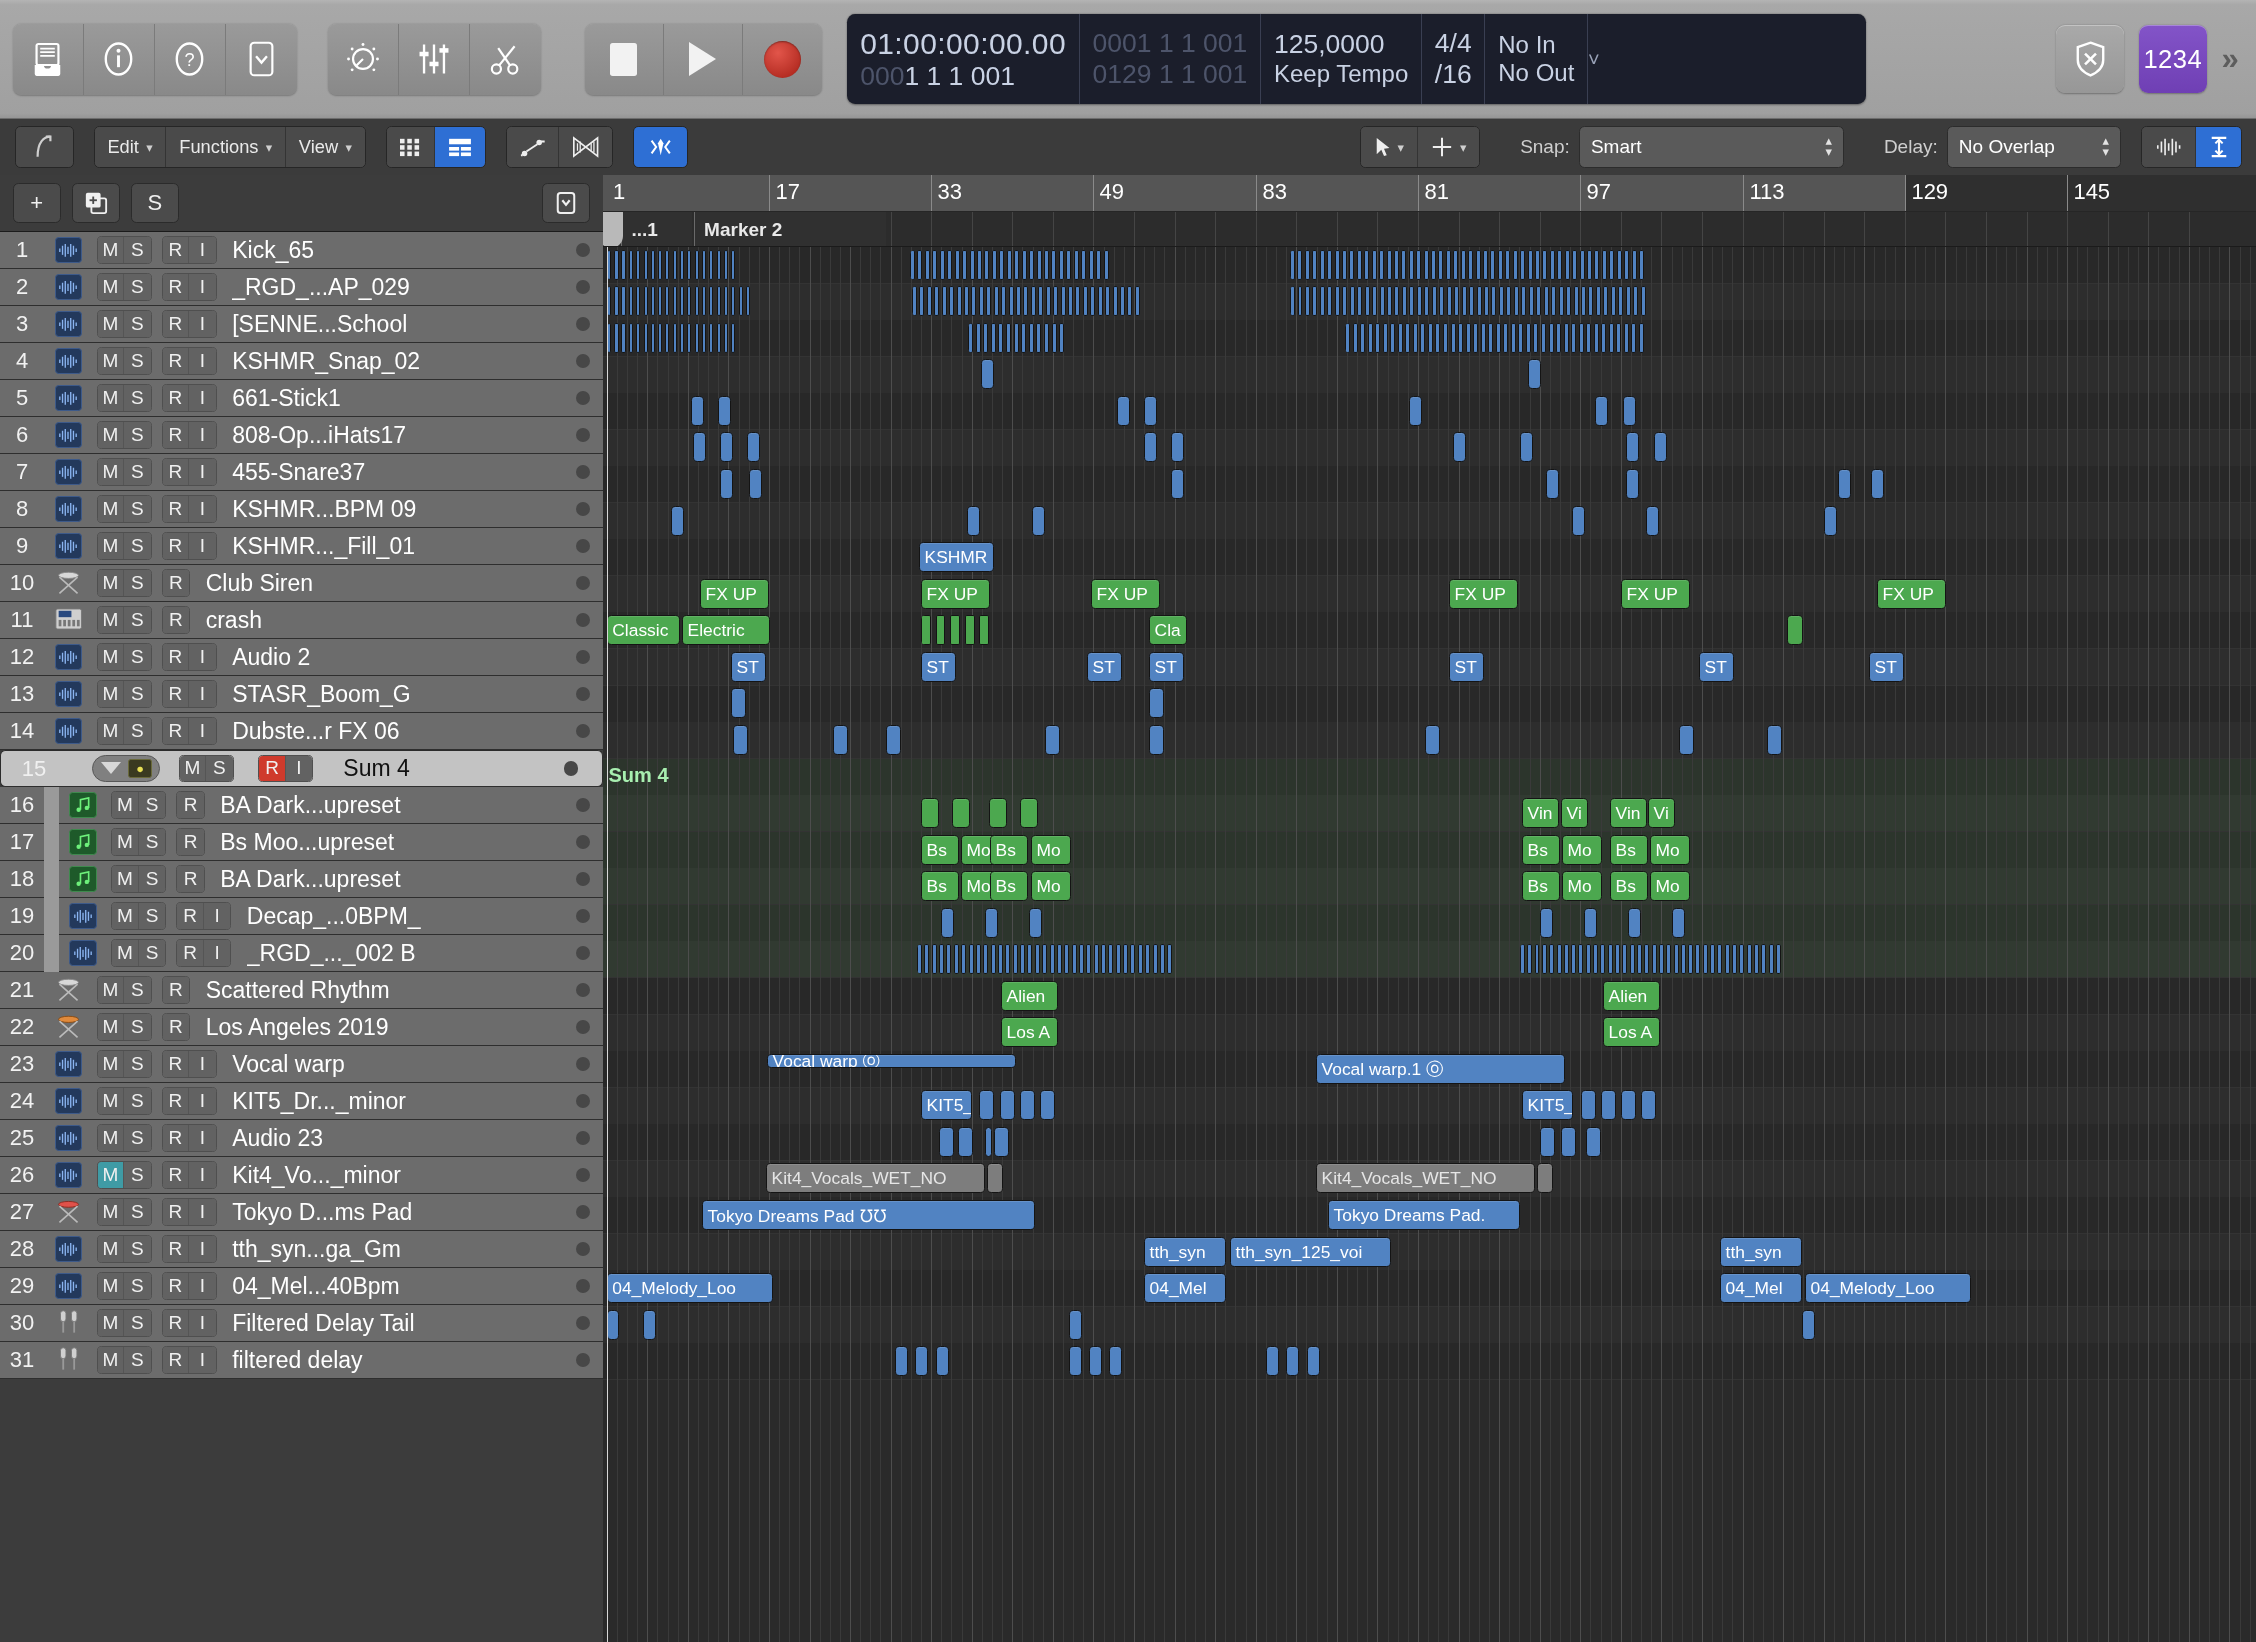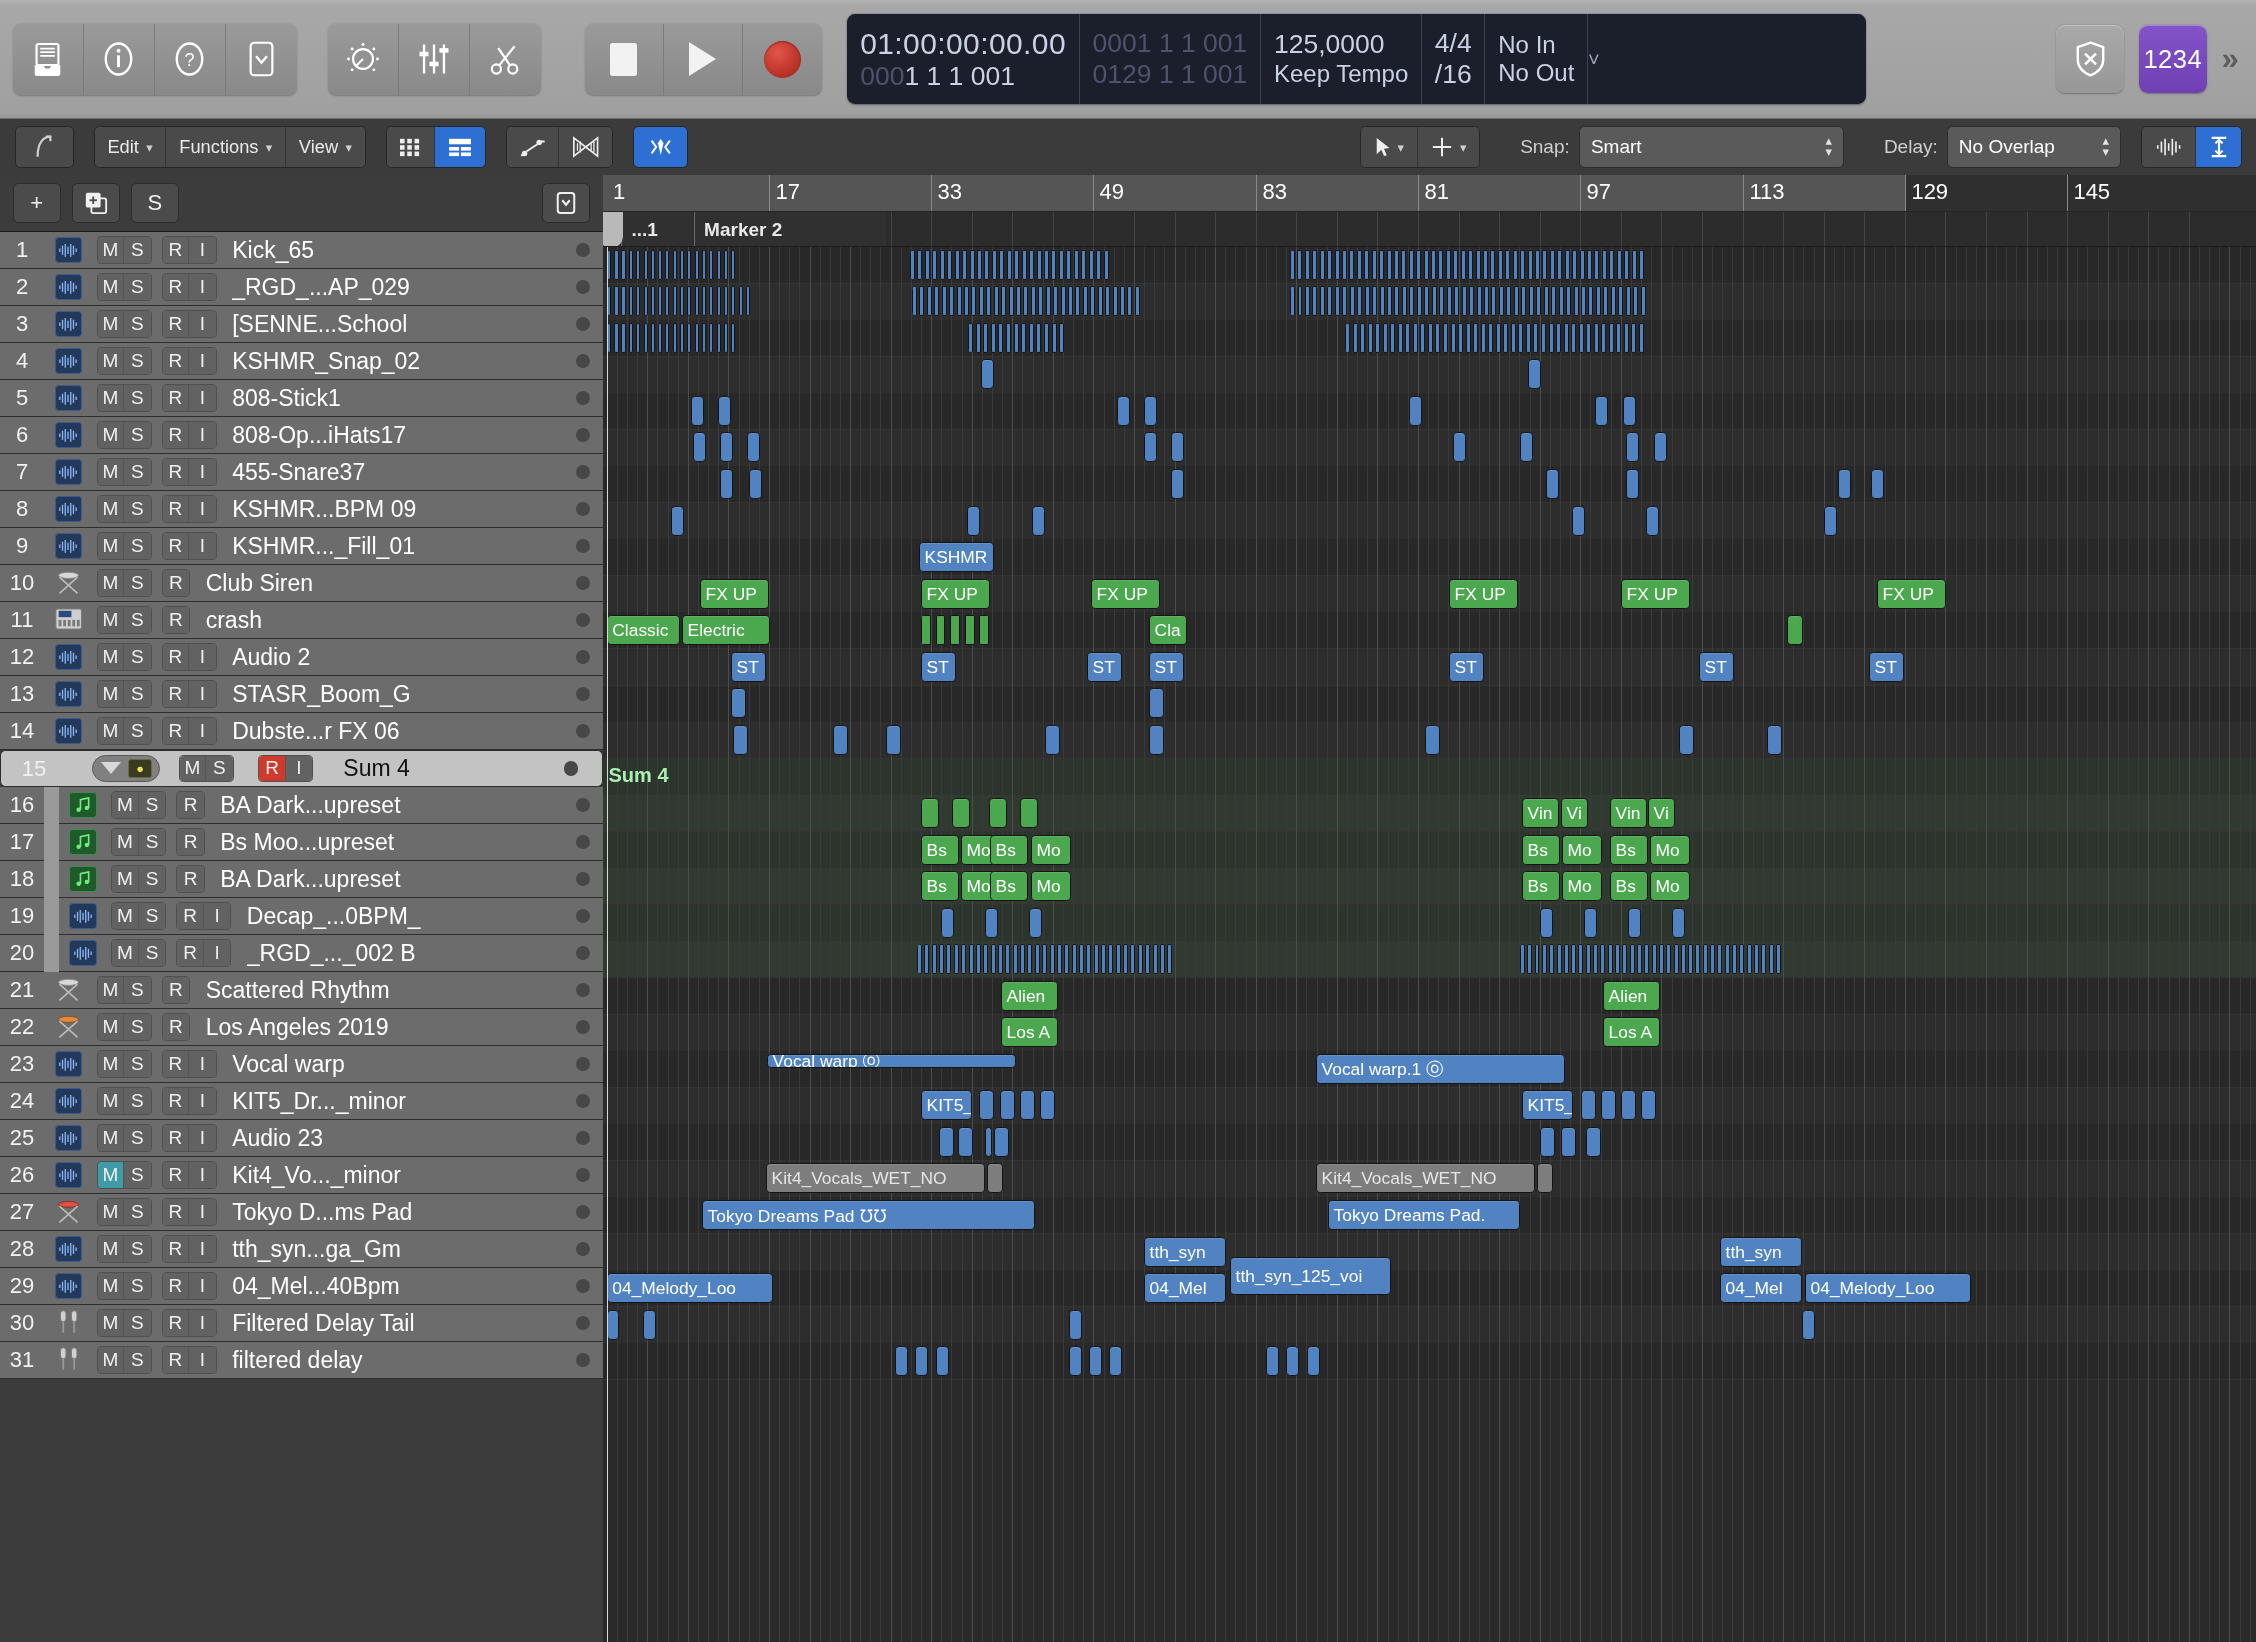--- a/index.html
+++ b/index.html
@@ -690,21 +690,21 @@
         </span>
       </div>
       <div class="msgrp">
         <div class="msb">M</div>
         <div class="msb">S</div>
       </div>
       <div class="rigrp">
         <div class="msb">R</div>
         <div class="msb">I</div>
       </div>
-      <div class="tname">808-Stick1</div>
+      <div class="tname">661-Stick1</div>
       <div class="tdot"></div>
     </div>
     <div class="trow">
       <div class="tnum">6</div>
       <div class="tindent"></div>
       <div class="ticon">
         <span class="iconbox ic-audio">
           <svg width="20" height="14.6" viewBox="0 0 22 16">
             <g stroke="#8ab4f0" stroke-width="1.5">
               <line x1="2" y1="6" x2="2" y2="10"></line>
@@ -2048,21 +2048,21 @@
     <div class="reg blue nolabel" style="left: 937px; top: 880px; width: 14.6px; height: 30px;"></div>
     <div class="reg blue nolabel" style="left: 958px; top: 880px; width: 14.6px; height: 30px;"></div>
     <div class="reg blue nolabel" style="left: 983px; top: 880px; width: 14.6px; height: 30px;"></div>
     <div class="reg grey" style="left: 163px; top: 916px; width: 219px; height: 30px;">Kit4_Vocals_WET_NO</div>
     <div class="reg grey nolabel" style="left: 384px; top: 916px; width: 16.4px; height: 30px;"></div>
     <div class="reg grey" style="left: 713px; top: 916px; width: 219px; height: 30px;">Kit4_Vocals_WET_NO</div>
     <div class="reg grey nolabel" style="left: 934px; top: 916px; width: 16.4px; height: 30px;"></div>
     <div class="reg blue" style="left: 99px; top: 953px; width: 333px; height: 30px;">Tokyo Dreams Pad  ℧℧</div>
     <div class="reg blue" style="left: 725px; top: 953px; width: 192px; height: 30px;">Tokyo Dreams Pad.</div>
     <div class="reg blue" style="left: 541px; top: 990px; width: 82px; height: 30px;">tth_syn</div>
-    <div class="reg blue" style="left: 627px; top: 990px; width: 161px; height: 38px; margin-top: 20px;">tth_syn_125_voi</div>
+    <div class="reg blue" style="left: 627px; top: 990px; width: 161px; height: 30px;">tth_syn_125_voi</div>
     <div class="reg blue" style="left: 1117px; top: 990px; width: 82px; height: 30px;">tth_syn</div>
     <div class="reg blue" style="left: 3.7px; top: 1026px; width: 166px; height: 30px;">04_Melody_Loo</div>
     <div class="reg blue" style="left: 541px; top: 1026px; width: 82px; height: 30px;">04_Mel</div>
     <div class="reg blue" style="left: 1117px; top: 1026px; width: 82px; height: 30px;">04_Mel</div>
     <div class="reg blue" style="left: 1202px; top: 1026px; width: 166px; height: 30px;">04_Melody_Loo</div>
     <div class="reg blue nolabel" style="left: 3.7px; top: 1063px; width: 12.8px; height: 30px;"></div>
     <div class="reg blue nolabel" style="left: 40px; top: 1063px; width: 12.8px; height: 30px;"></div>
     <div class="reg blue nolabel" style="left: 466px; top: 1063px; width: 12.8px; height: 30px;"></div>
     <div class="reg blue nolabel" style="left: 1199px; top: 1063px; width: 12.8px; height: 30px;"></div>
     <div class="reg blue nolabel" style="left: 292px; top: 1099px; width: 12.8px; height: 30px;"></div>

